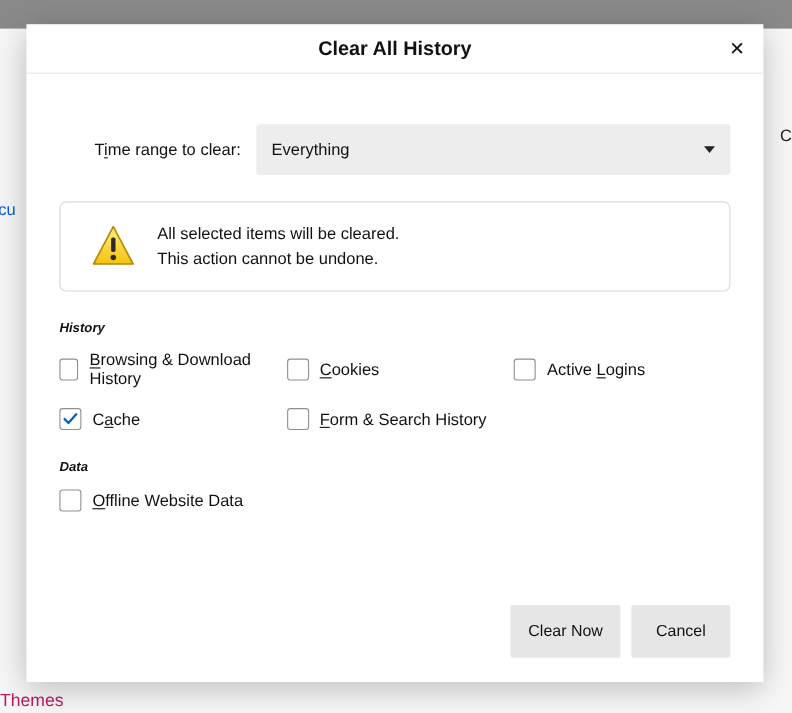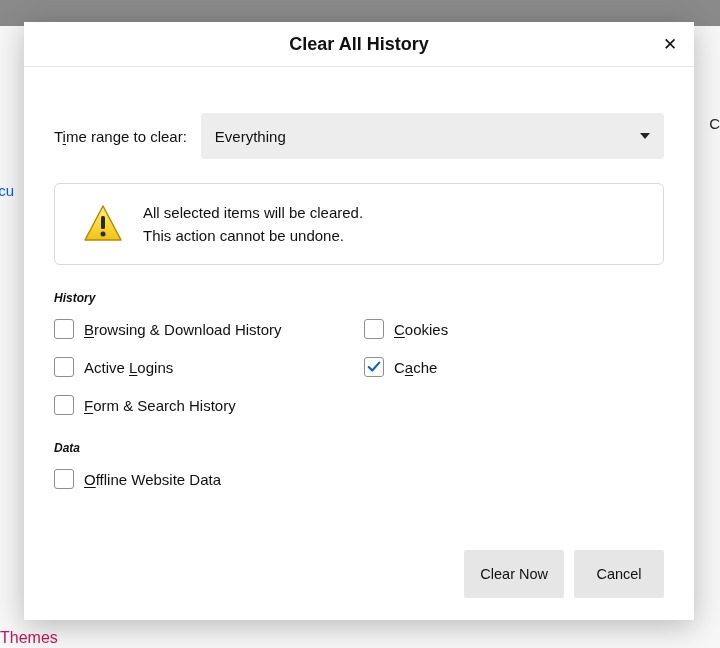--- a/index.html
+++ b/index.html
@@ -97,20 +97,21 @@
 
   .row-time-range {
     display: flex;
     align-items: center;
     margin-top: 22px;
     margin-bottom: 24px;
   }
   .time-label {
     font-size: 15px;
     margin-right: 14px;
+    margin-left: 32px;
   }
   .u { text-decoration: underline; text-underline-offset: 2px; }
 
   .select {
     flex: 1;
     height: 46px;
     background: #ededed;
     border: none;
     border-radius: 3px;
     display: flex;
@@ -152,21 +153,21 @@
   .section-title {
     font-weight: 700;
     font-size: 12px;
     margin-top: 4px;
     margin-bottom: 14px;
     font-style: italic;
   }
 
   .checkbox-grid {
     display: grid;
-    grid-template-columns: 1fr 1fr;
+    grid-template-columns: 1fr 1fr 1fr;
     column-gap: 10px;
     row-gap: 18px;
     margin-bottom: 26px;
   }
   .cb-item {
     display: flex;
     align-items: center;
     gap: 10px;
     font-size: 15px;
     cursor: pointer;

